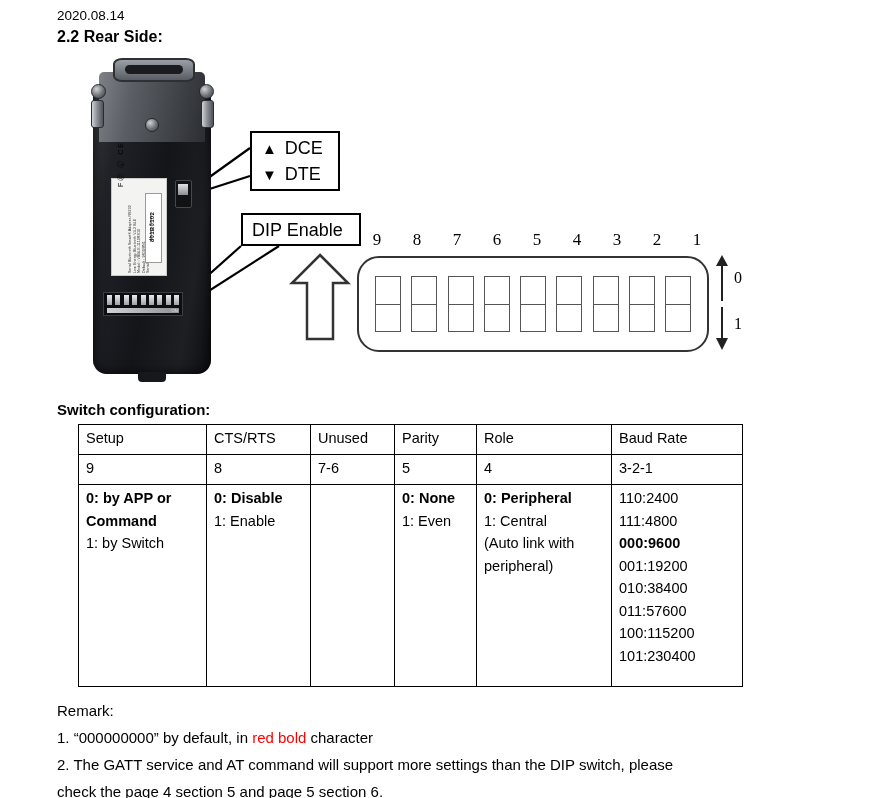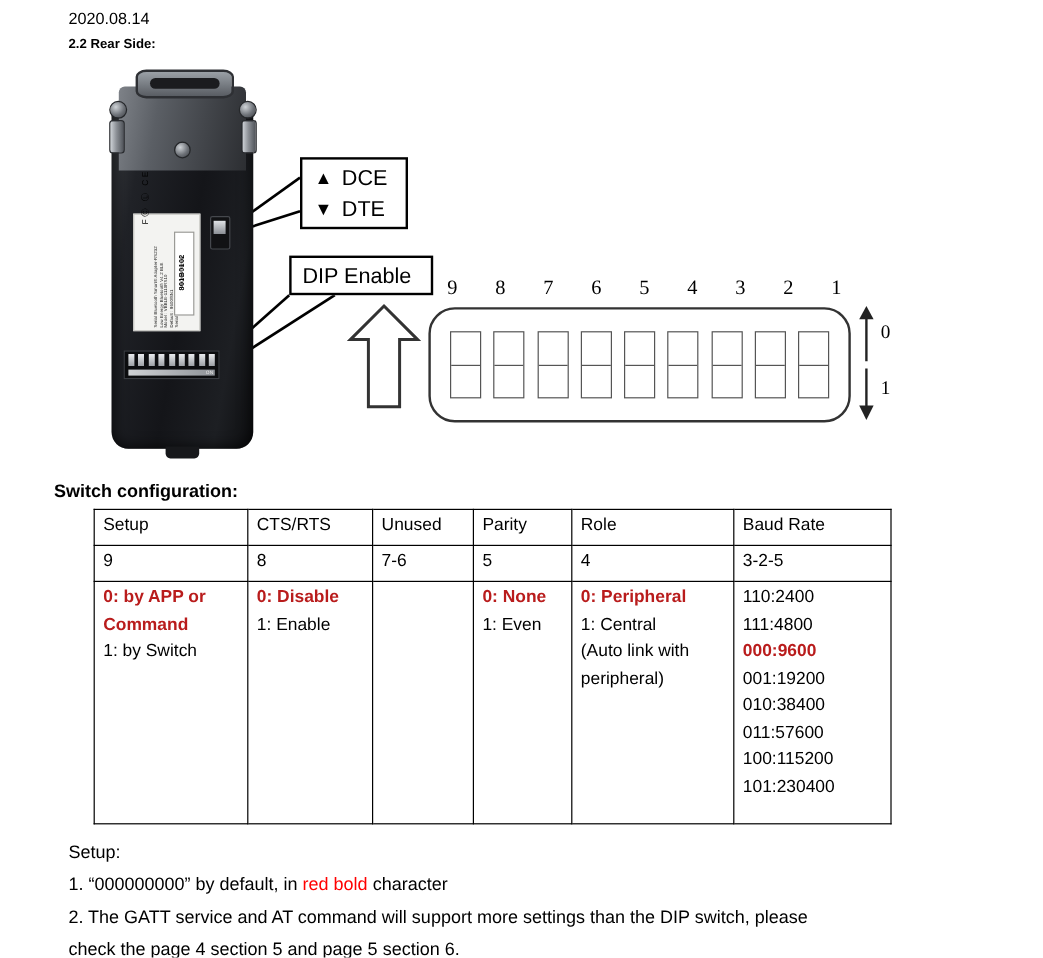--- a/index.html
+++ b/index.html
@@ -25,21 +25,21 @@
     display: flex;
     justify-content: space-between;
     align-items: baseline;
     font-size: 13.5px;
     line-height: 16px;
   }
   #section-title {
     position: absolute;
     top: 28px;
     left: 57px;
-    font-size: 11px;
+    font-size: 16px;
     font-weight: bold;
     line-height: 18px;
   }
 
   
   #figure {
     position: absolute;
     top: 48px;
     left: 57px;
     width: 700px;
@@ -350,21 +350,21 @@
     left: 232px;
     top: 203px;
     width: 62px;
     height: 92px;
   }
 
   
   #switch-config-title {
     position: absolute;
     top: 401px;
-    left: 45px;
+    left: 57px;
     font-size: 15px;
     font-weight: bold;
     line-height: 18px;
   }
   #config-table {
     position: absolute;
     top: 424px;
     left: 78px;
     width: 664px;
     border-collapse: collapse;
@@ -376,21 +376,21 @@
     border: 1px solid #000;
     padding: 2px 6px 3px 7px;
     vertical-align: top;
     text-align: left;
     font-weight: normal;
   }
   #config-table tr.hdr td { height: 24px; }
   #config-table tr.bits td { height: 24px; }
   #config-table tr.body td { height: 196px; }
   #config-table .red {
-    color: #b91c1c;
+    color: #000000;
     font-weight: bold;
   }
   #config-table .cellline { display: block; white-space: nowrap; }
 
   
   col.c1 { width: 128px; }
   col.c2 { width: 104px; }
   col.c3 { width: 84px; }
   col.c4 { width: 82px; }
   col.c5 { width: 135px; }
@@ -577,21 +577,21 @@
       <td>Parity</td>
       <td>Role</td>
       <td>Baud Rate</td>
     </tr>
     <tr class="bits">
       <td>9</td>
       <td>8</td>
       <td>7-6</td>
       <td>5</td>
       <td>4</td>
-      <td>3-2-5</td>
+      <td>3-2-1</td>
     </tr>
     <tr class="body">
       <td>
           <span class="cellline red">0: by APP or</span>
           <span class="cellline red">Command</span>
           <span class="cellline">1: by Switch</span>
         </td>
       <td>
           <span class="cellline red">0: Disable</span>
           <span class="cellline">1: Enable</span>
@@ -615,19 +615,19 @@
           <span class="cellline">010:38400</span>
           <span class="cellline">011:57600</span>
           <span class="cellline">100:115200</span>
           <span class="cellline">101:230400</span>
         </td>
     </tr>
   </tbody>
 </table>
 
 <div id="remark">
-  <div>Setup:</div>
+  <div>Remark:</div>
   <div>
     <span>1. “000000000” by default, in </span><span class="red">red bold</span><span> character</span>
   </div>
   <div>2. The GATT service and AT command will support more settings than the DIP switch, please</div>
   <div>check the page 4 section 5 and page 5 section 6.</div>
 </div>
 
 </body></html>

